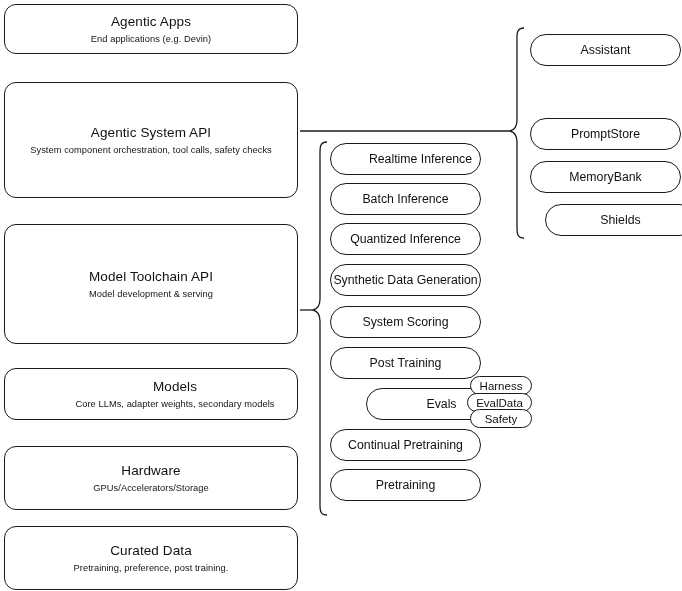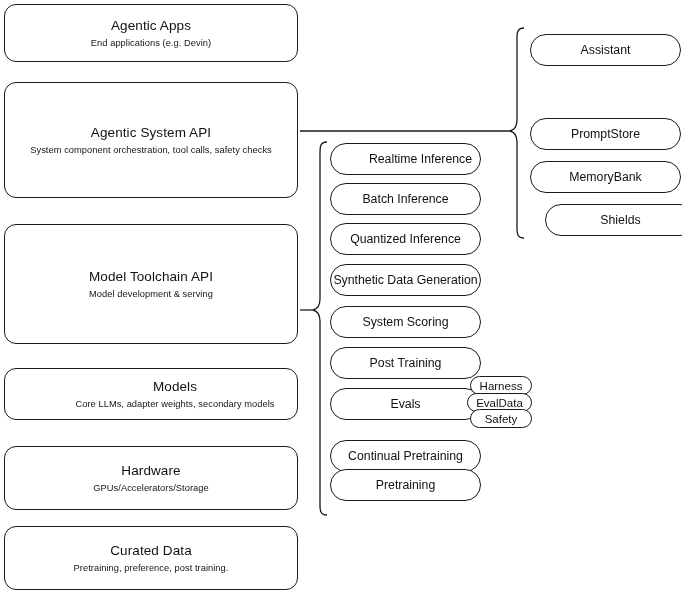--- a/index.html
+++ b/index.html
@@ -120,21 +120,21 @@
              C 319 142, 320 149, 320 156
              L 320 299
              C 320 306, 317 309, 313 310
              C 317 311, 320 314, 320 321
              L 320 501
              C 320 508, 319 515, 327 515"></path>
 
     <line x1="300" y1="310" x2="313" y2="310"></line>
   </svg>
 
-  <div class="layer-box" style="top:4px; height:58px;">
+  <div class="layer-box" style="top:4px; height:50px;">
     <div class="layer-title">Agentic Apps</div>
     <div class="layer-sub">End applications (e.g. Devin)</div>
   </div>
 
   <div class="layer-box" style="top:82px; height:116px;">
     <div class="layer-title">Agentic System API</div>
     <div class="layer-sub">System component orchestration, tool calls, safety checks</div>
   </div>
 
   <div class="layer-box" style="top:224px; height:120px;">
@@ -161,21 +161,21 @@
   <div class="item-box right-box" style="top:118px;">PromptStore</div>
   <div class="item-box right-box" style="top:161px;">MemoryBank</div>
   <div class="item-box right-box" style="top:204px;margin-left:15px;">Shields</div>
 
   <div class="item-box mid-box" style="top:143px;padding-left:30px;">Realtime Inference</div>
   <div class="item-box mid-box" style="top:183px;">Batch Inference</div>
   <div class="item-box mid-box" style="top:223px;">Quantized Inference</div>
   <div class="item-box mid-box" style="top:264px;">Synthetic Data Generation</div>
   <div class="item-box mid-box" style="top:306px;">System Scoring</div>
   <div class="item-box mid-box" style="top:347px;">Post Training</div>
-  <div class="item-box mid-box" style="top:388px;">Evals</div>
-  <div class="item-box mid-box" style="top:440px;">Continual Pretraining</div>
+  <div class="item-box mid-box" style="top:388px;margin-left:36px;">Evals</div>
+  <div class="item-box mid-box" style="top:429px;">Continual Pretraining</div>
   <div class="item-box mid-box" style="top:469px;">Pretraining</div>
 
   <div class="tag-oval" style="left:470px; top:376px; width:62px;">Harness</div>
   <div class="tag-oval" style="left:467px; top:393px; width:65px;">EvalData</div>
   <div class="tag-oval" style="left:470px; top:409px; width:62px;">Safety</div>
 
 </div>
 
 </body></html>

